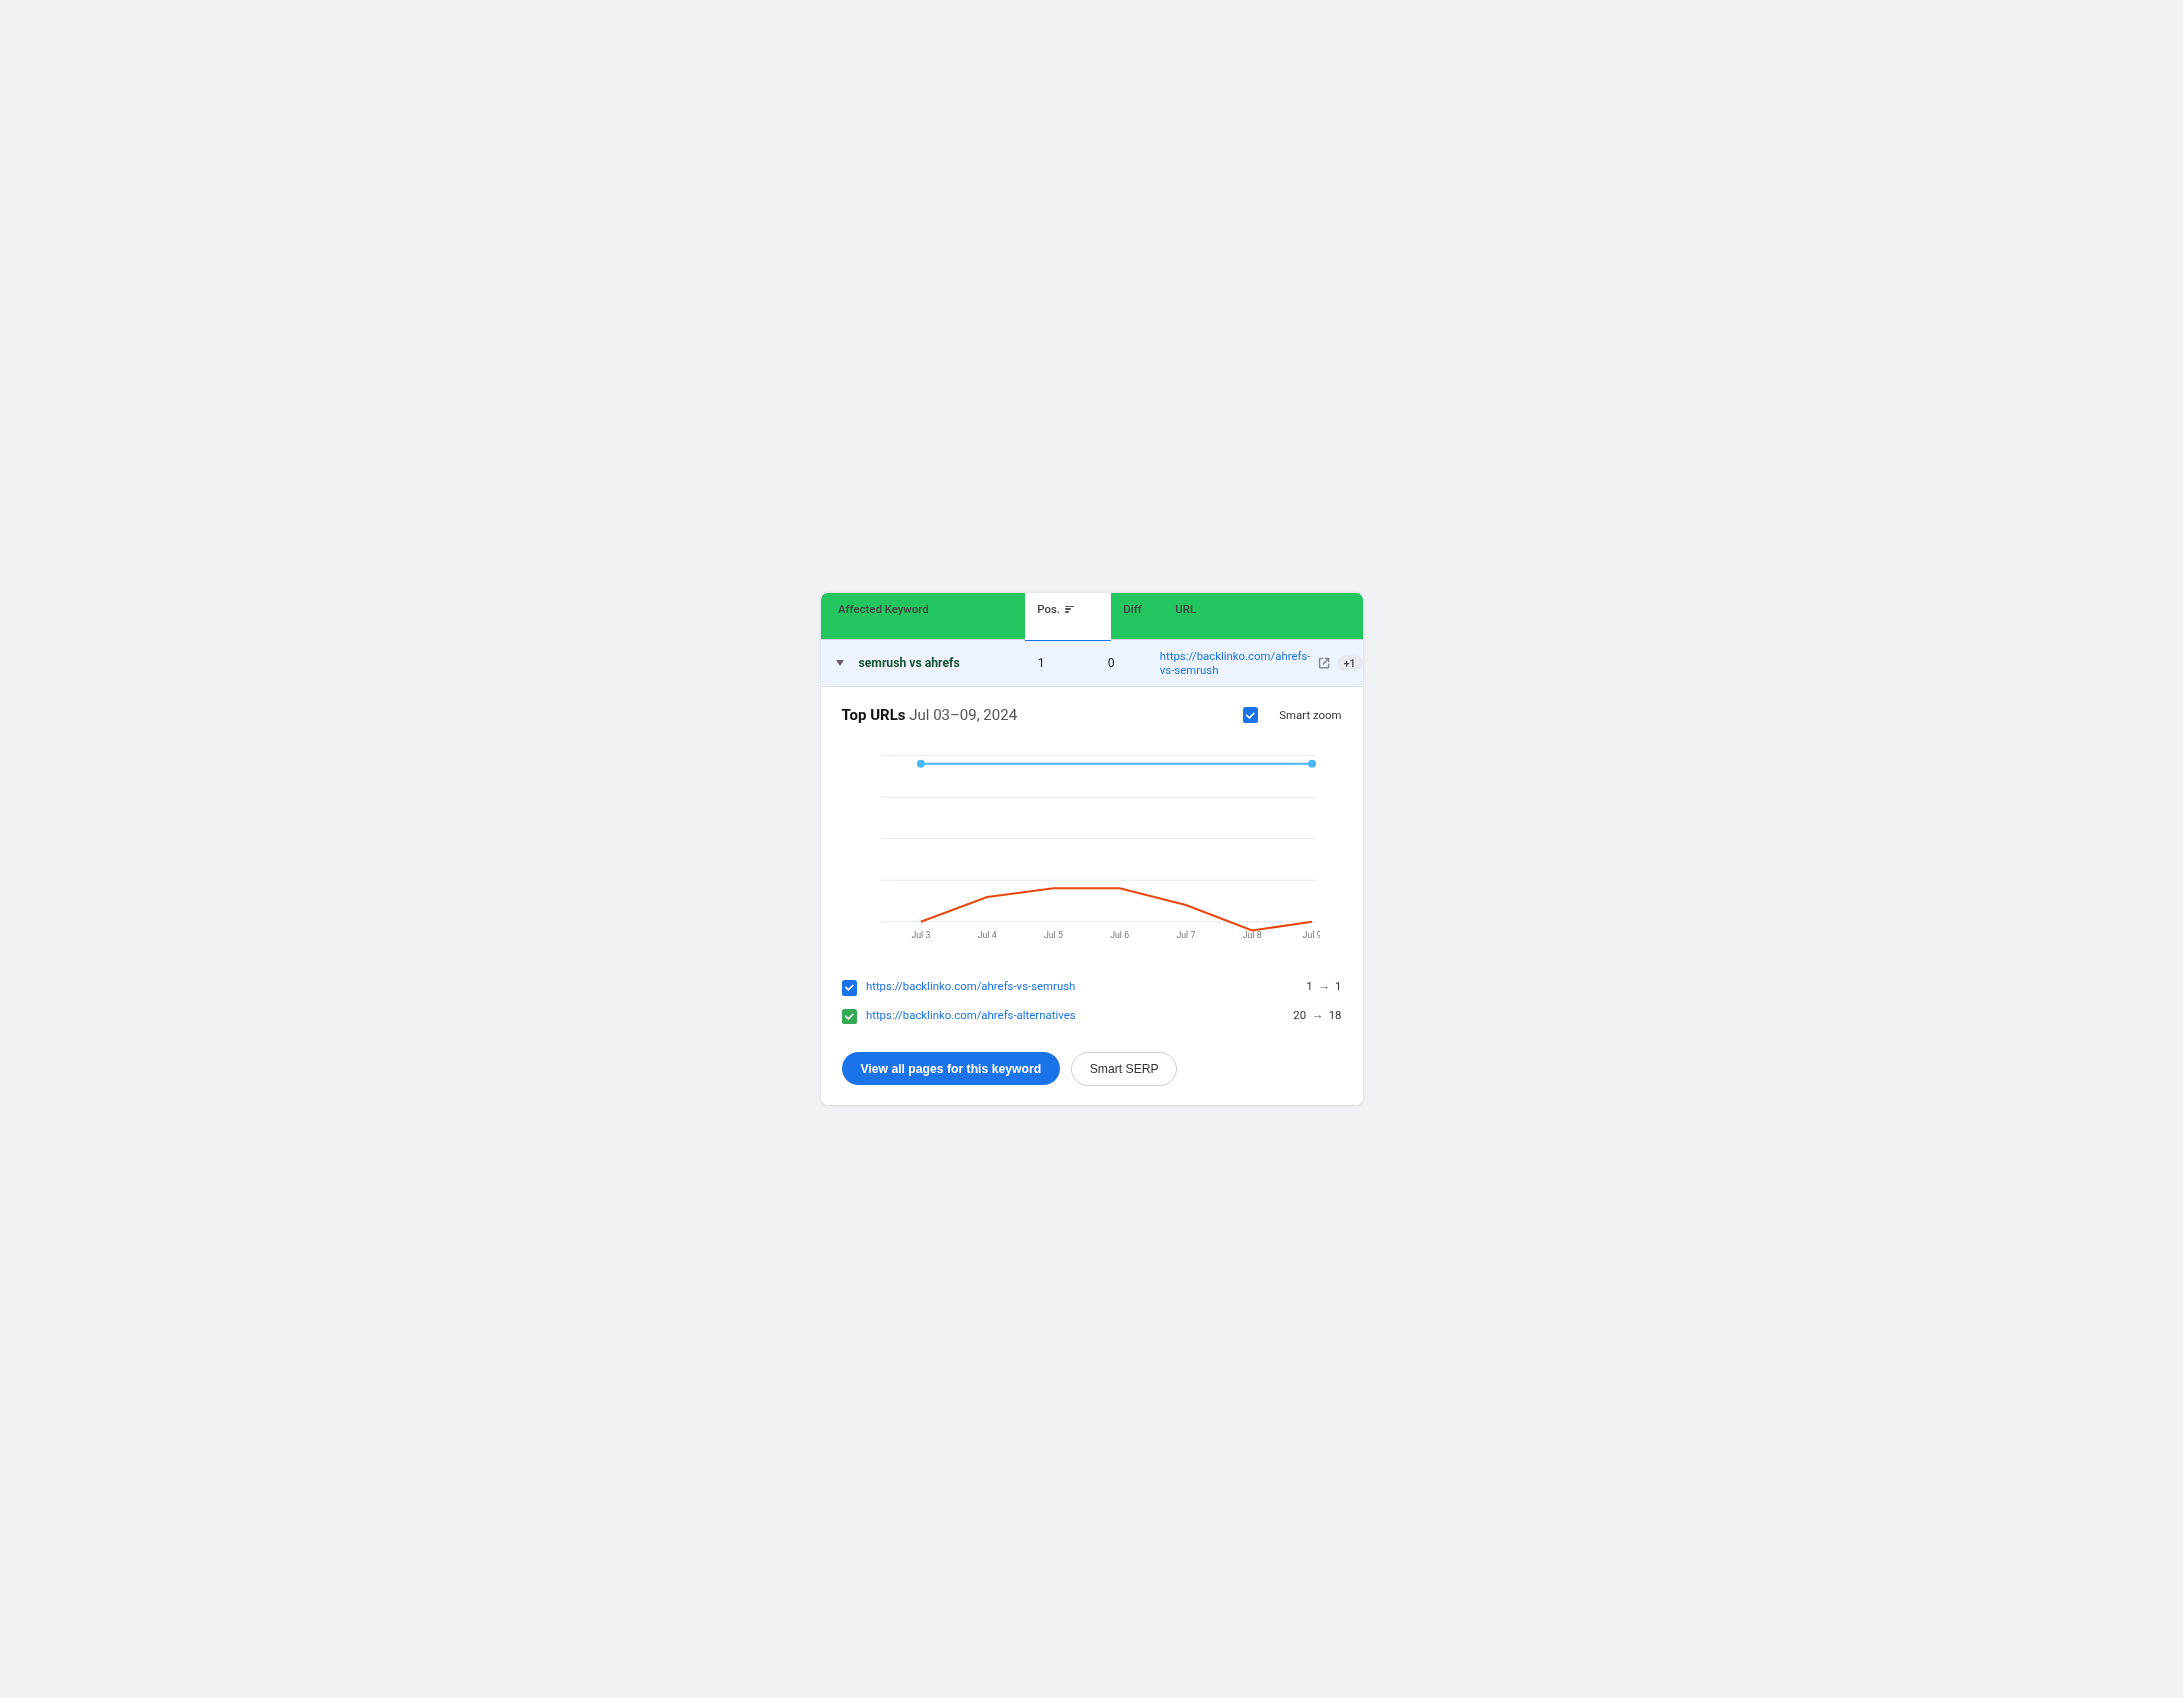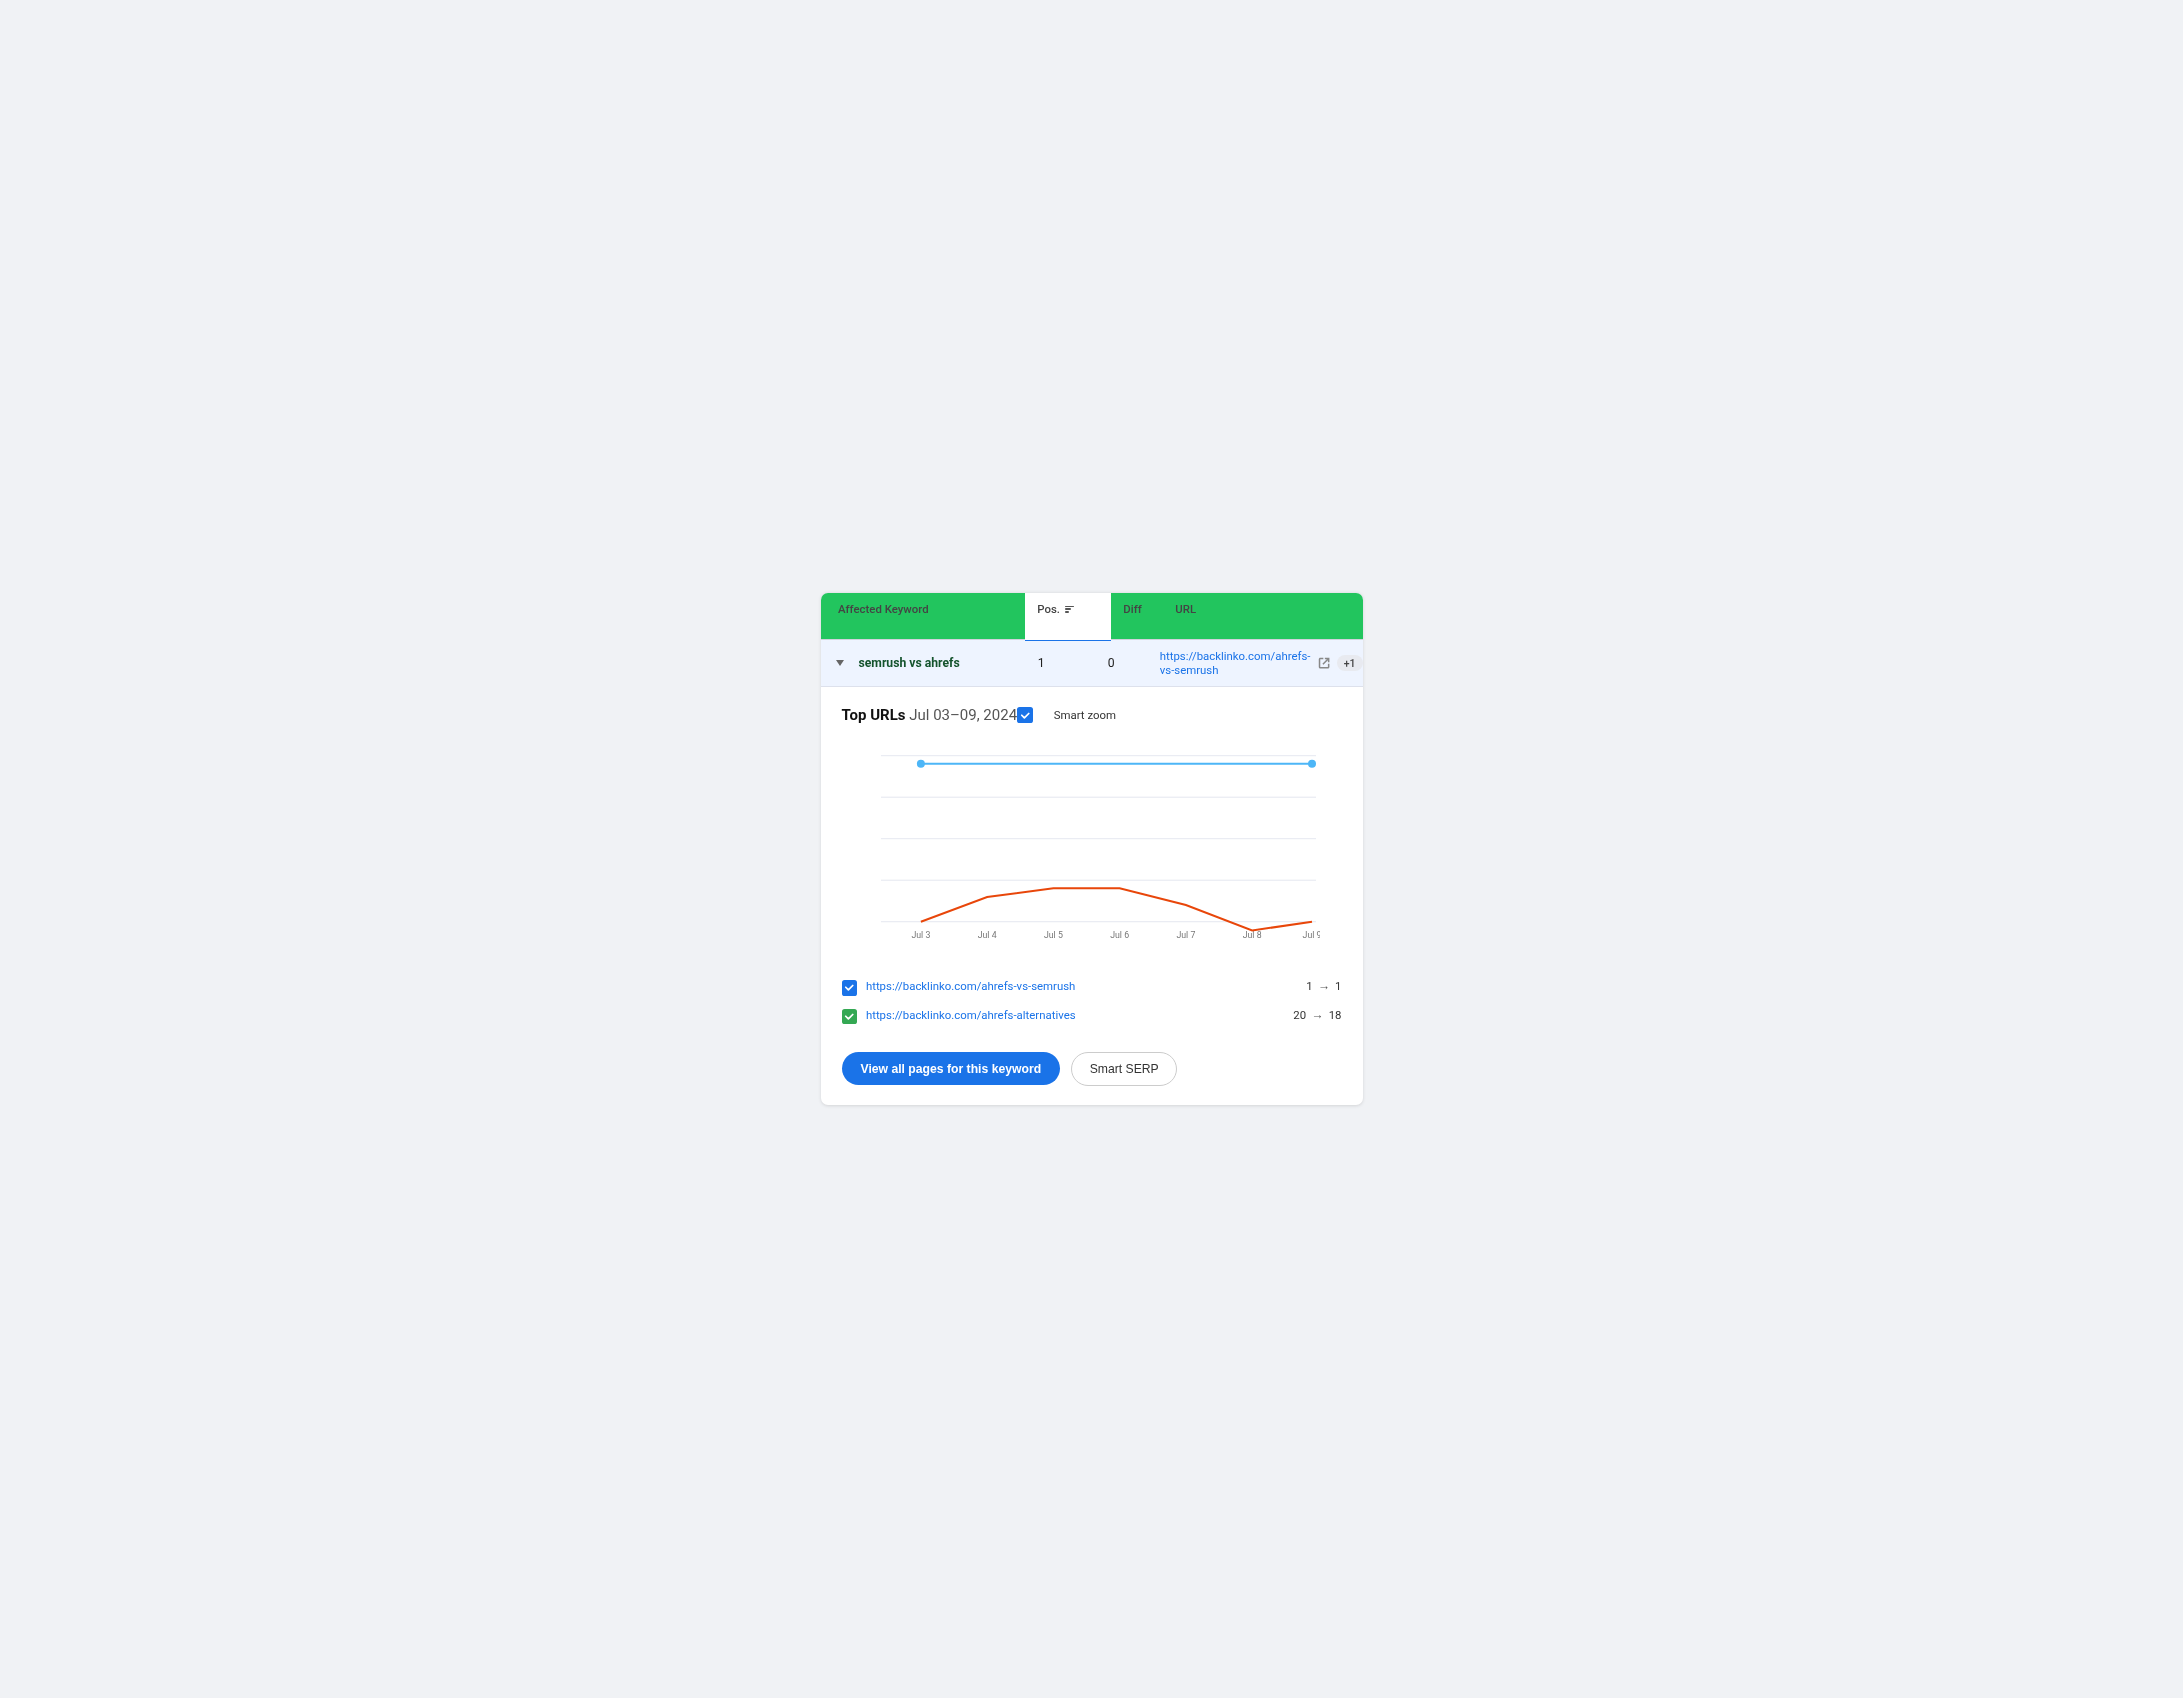--- a/index.html
+++ b/index.html
@@ -125,21 +125,21 @@
       font-weight: 500;
     }
 
     
     .chart-section {
       padding: 19px 21px 14px;
     }
     .chart-title-row {
       display: flex;
       align-items: center;
-      justify-content: flex-start;
+      justify-content: space-between;
       margin-bottom: 2px;
     }
     .chart-title {
       font-size: 15px;
       color: #111;
     }
     .chart-title strong { font-weight: 700; }
     .chart-title .date-range {
       font-weight: 400;
       color: #555;

